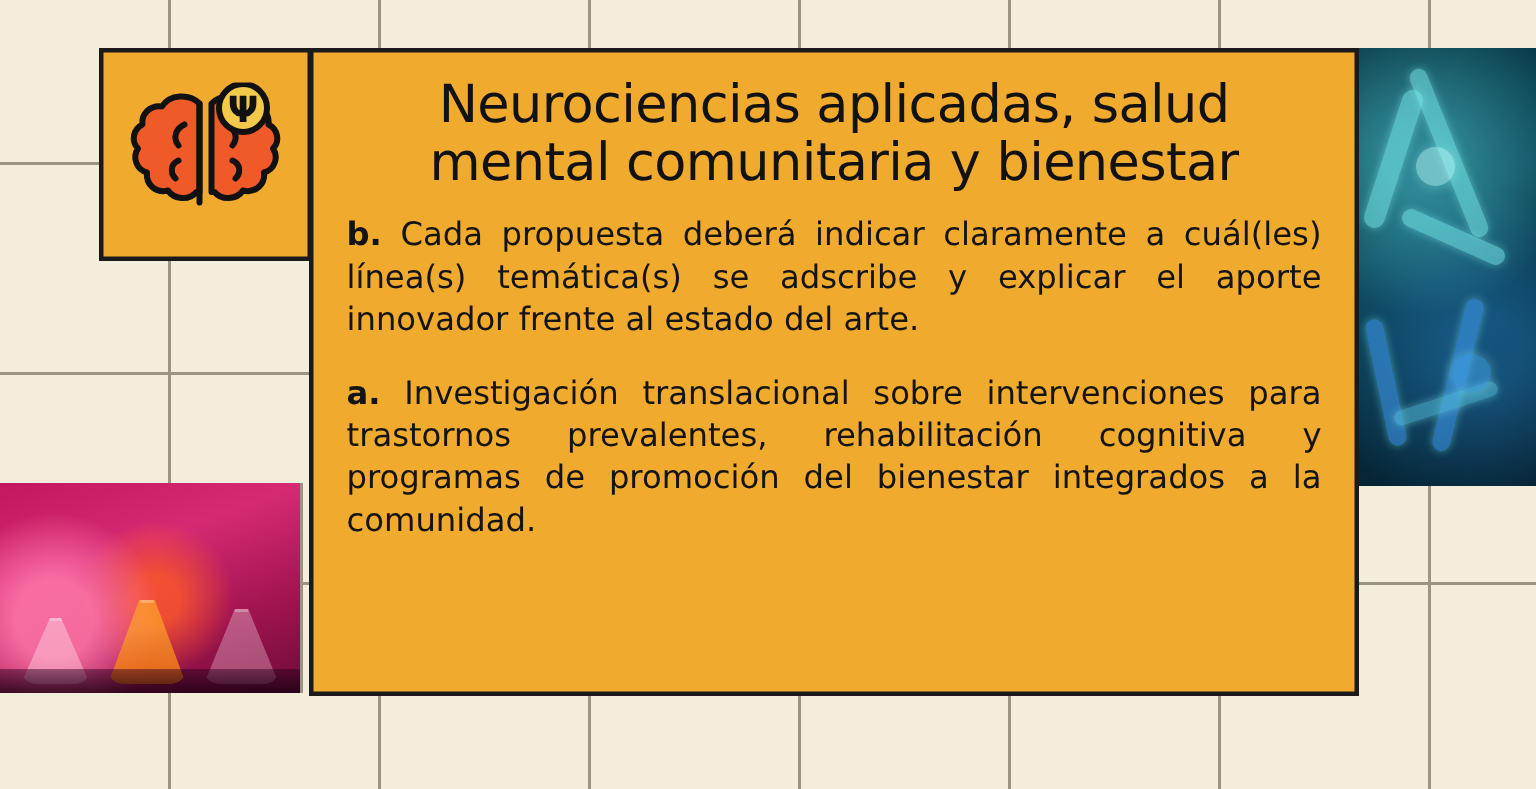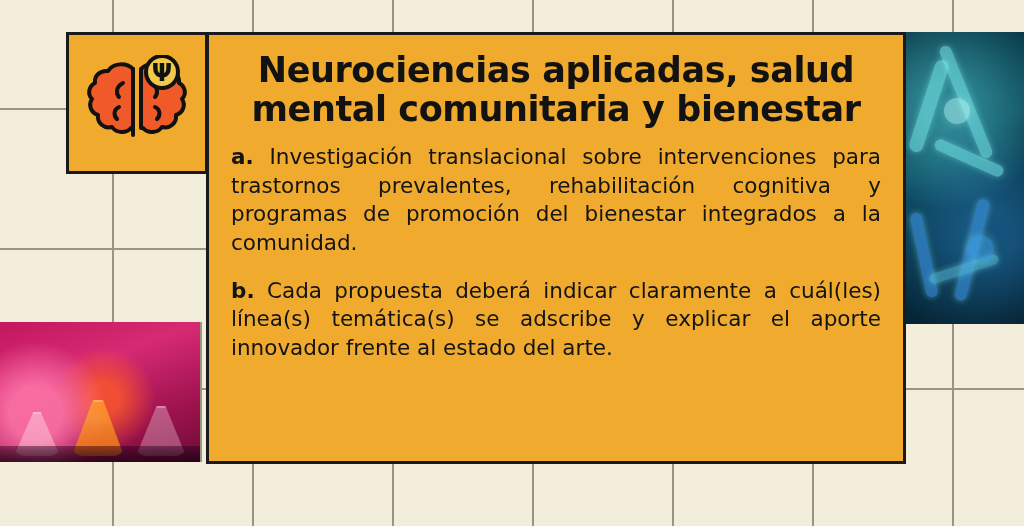--- a/index.html
+++ b/index.html
@@ -133,21 +133,21 @@
     height: 432px;
     background: #f0ab2e;
     border: 3px solid #1a1a1a;
     box-sizing: border-box;
   }
   .card-title {
     margin: 0;
     padding: 16px 26px 10px 26px;
     text-align: center;
     font-family: "DejaVu Sans", sans-serif;
-    font-weight: 700;
+    font-weight: 400;
     font-size: 35px;
     line-height: 1.12;
     color: #121212;
     letter-spacing: -0.4px;
   }
   .card-body {
     padding: 4px 22px 0 22px;
   }
   .para {
     margin: 0 0 20px 0;
@@ -221,21 +221,21 @@
         <circle cx="77" cy="17" r="16" fill="#f3c94b" stroke="#111111" stroke-width="4"></circle>
         <text x="77" y="26" text-anchor="middle" font-family="DejaVu Sans, sans-serif" font-size="24" font-weight="700" fill="#111111">Ψ</text>
       </svg>
     </span>
   </div>
 
   <div class="card">
     <h1 class="card-title">Neurociencias aplicadas, salud mental comunitaria y bienestar</h1>
     <div class="card-body">
       <p class="para">
+        <b>b.</b><span> Cada propuesta deberá indicar claramente a cuál(les) línea(s) temática(s) se adscribe y explicar el aporte innovador frente al estado del arte.</span>
+      </p>
+      <p class="para">
         <b>a.</b><span> Investigación translacional sobre intervenciones para trastornos prevalentes, rehabilitación cognitiva y programas de promoción del bienestar integrados a la comunidad.</span>
       </p>
-      <p class="para">
-        <b>b.</b><span> Cada propuesta deberá indicar claramente a cuál(les) línea(s) temática(s) se adscribe y explicar el aporte innovador frente al estado del arte.</span>
-      </p>
     </div>
   </div>
 
 </div>
 
 </body></html>

